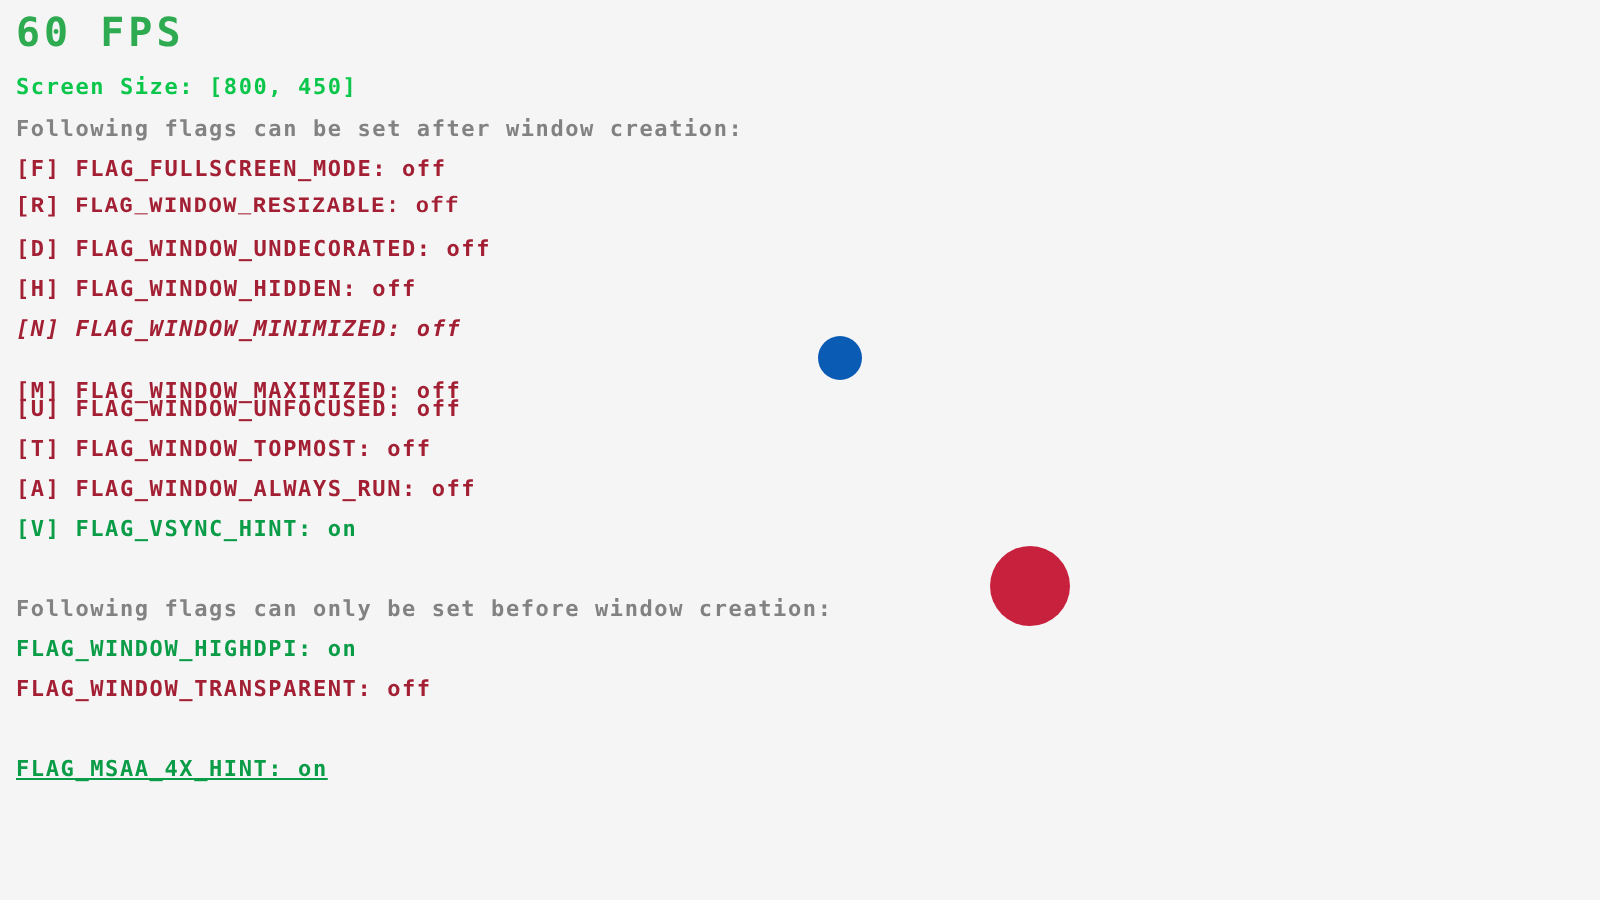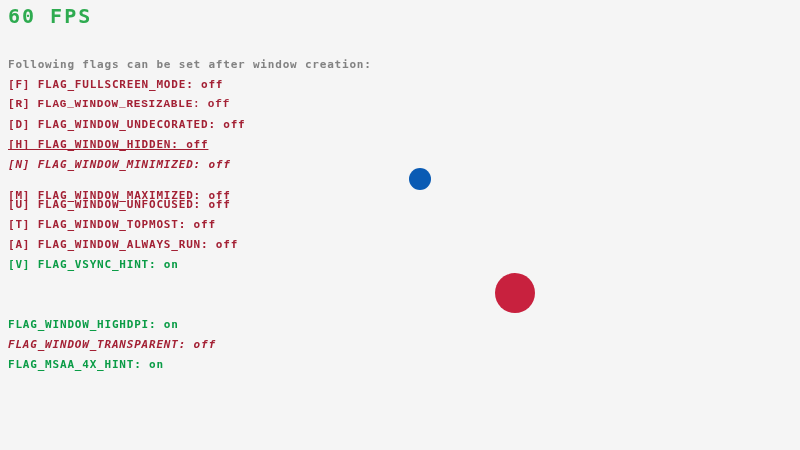--- a/index.html
+++ b/index.html
@@ -107,37 +107,39 @@
 
 <div id="stage" style="background: rgb(245, 245, 245);">
 
   <div class="ball ball-blue"></div>
   <div class="ball ball-red"></div>
 
   <div class="hud">
 
     <div class="txt fps">60 FPS</div>
 
+    <div class="txt screensize">Screen Size: [800, 450]</div>
 
     <div class="txt section-head head-after">Following flags can be set after window creation:</div>
 
     <div id="flags-after">
         <div class="txt flagline flag-off" style="top: 79px; color: rgb(163, 32, 52);">[F] FLAG_FULLSCREEN_MODE: off</div>
         <div class="txt flagline flag-off" style="top: 99px; color: rgb(163, 32, 52); font-family: Liberation Mono, monospace;">[R] FLAG_WINDOW_RESIZABLE: off</div>
         <div class="txt flagline flag-off" style="top: 119px; color: rgb(163, 32, 52);">[D] FLAG_WINDOW_UNDECORATED: off</div>
-        <div class="txt flagline flag-off" style="top: 139px; color: rgb(163, 32, 52); text-decoration: underline;">[H] FLAG_WINDOW_HIDDEN: off</div>
+        <div class="txt flagline flag-off" style="top: 139px; color: rgb(163, 32, 52);">[H] FLAG_WINDOW_HIDDEN: off</div>
         <div class="txt flagline flag-off" style="top: 159px; color: rgb(163, 32, 52); font-style: italic;">[N] FLAG_WINDOW_MINIMIZED: off</div>
         <div class="txt flagline flag-off" style="top: 190px; color: rgb(163, 32, 52);">[M] FLAG_WINDOW_MAXIMIZED: off</div>
         <div class="txt flagline flag-off" style="top: 199px; color: rgb(163, 32, 52); text-align: center;">[U] FLAG_WINDOW_UNFOCUSED: off</div>
         <div class="txt flagline flag-off" style="top: 219px; color: rgb(163, 32, 52);">[T] FLAG_WINDOW_TOPMOST: off</div>
         <div class="txt flagline flag-off" style="top: 239px; color: rgb(163, 32, 52);">[A] FLAG_WINDOW_ALWAYS_RUN: off</div>
         <div class="txt flagline flag-on" style="top: 259px; color: rgb(10, 156, 70);">[V] FLAG_VSYNC_HINT: on</div>
       </div>
 
+    <div class="txt section-head head-before">Following flags can only be set before window creation:</div>
 
     <div id="flags-before">
         <div class="txt flagline flag-on" style="top: 319px; color: rgb(10, 156, 70);">FLAG_WINDOW_HIGHDPI: on</div>
-        <div class="txt flagline flag-off" style="top: 339px; color: rgb(163, 32, 52); font-style: italic;">FLAG_WINDOW_TRANSPARENT: off</div>
-        <div class="txt flagline flag-on" style="top: 359px; color: rgb(10, 156, 70);">FLAG_MSAA_4X_HINT: on</div>
+        <div class="txt flagline flag-off" style="top: 339px; color: rgb(163, 32, 52);">FLAG_WINDOW_TRANSPARENT: off</div>
+        <div class="txt flagline flag-on" style="top: 379px; color: rgb(10, 156, 70); text-decoration: underline;">FLAG_MSAA_4X_HINT: on</div>
       </div>
 
   </div>
 </div>
 
 </body></html>

